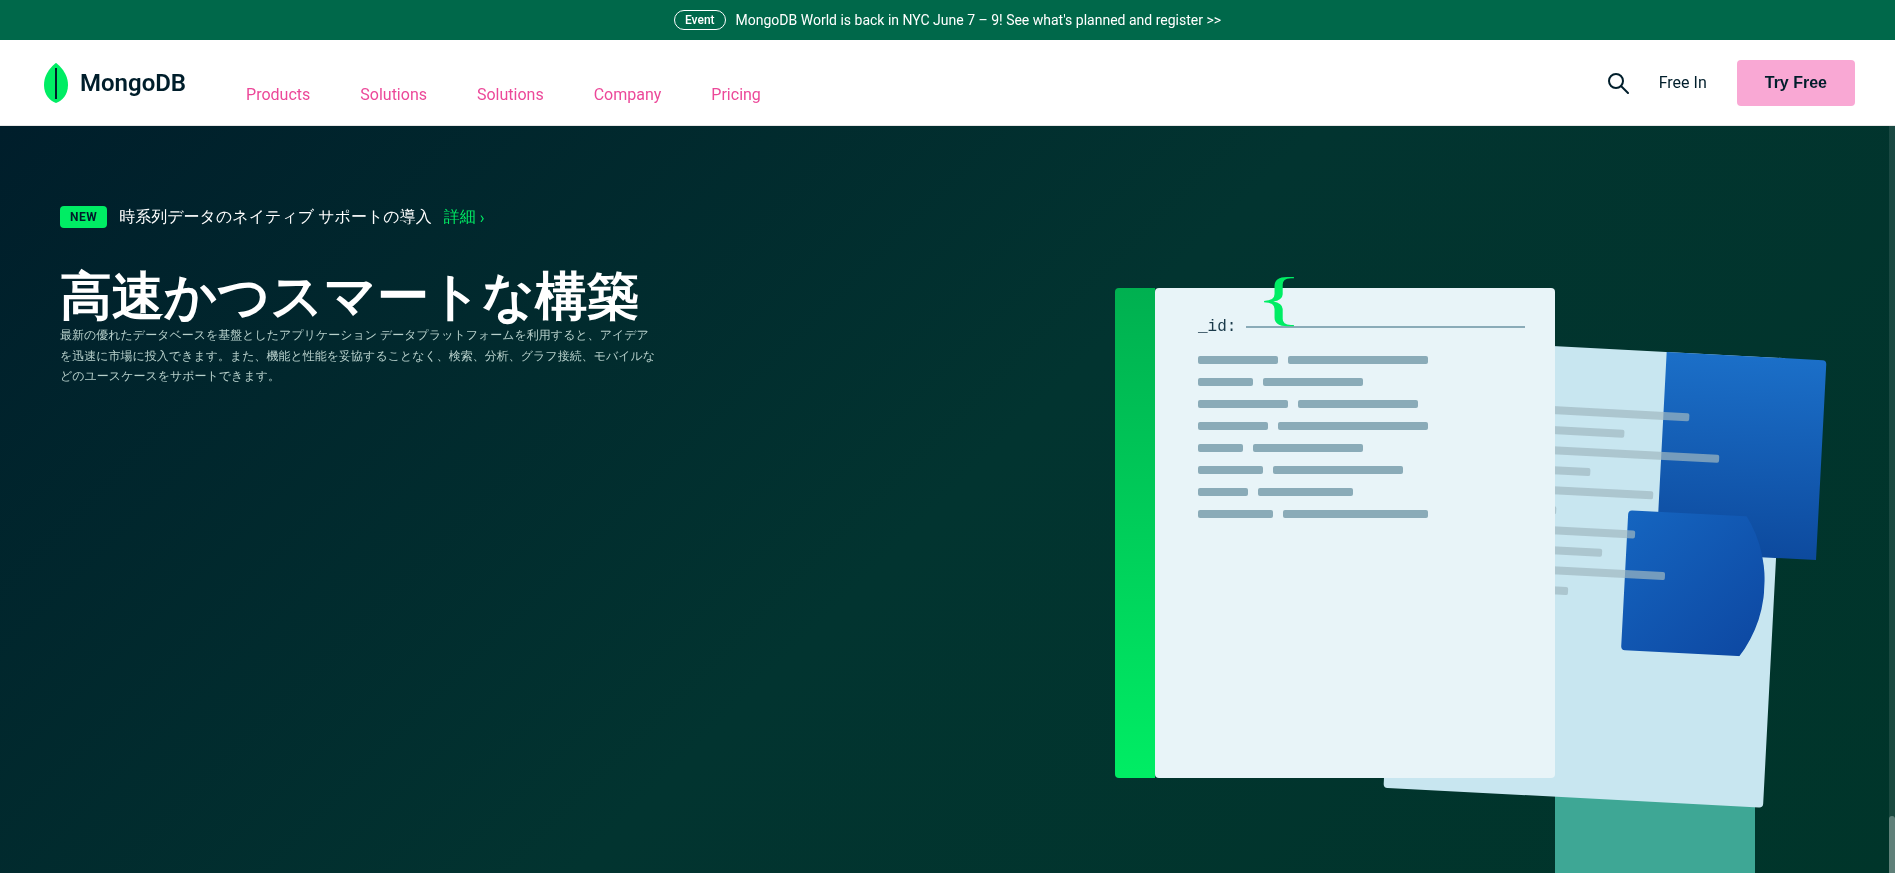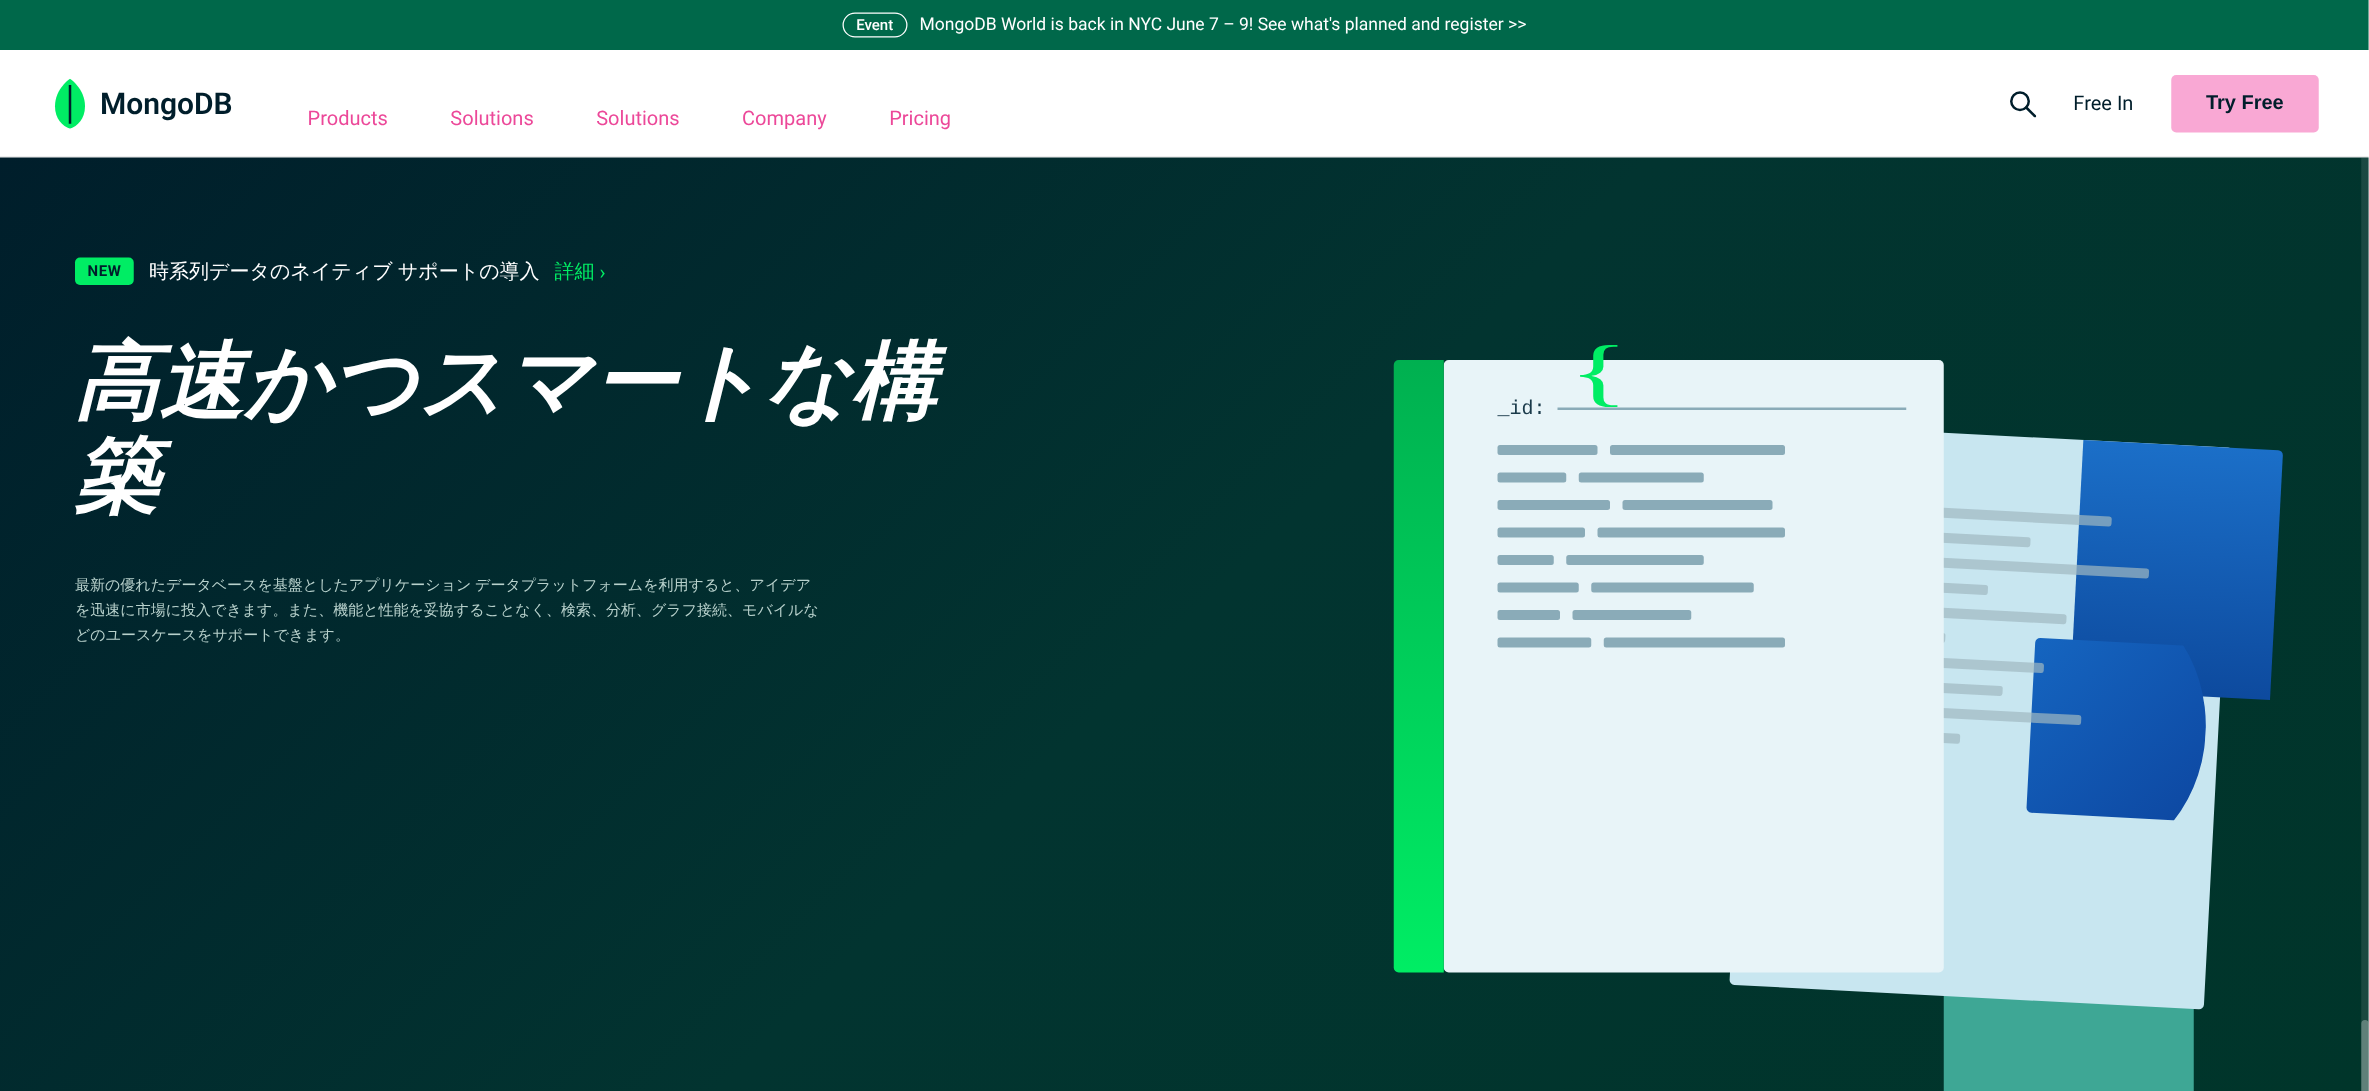--- a/index.html
+++ b/index.html
@@ -166,26 +166,24 @@
       align-items: flex-start;
       position: relative;
     }
 
     .hero-text {
       max-width: 700px;
       z-index: 2;
     }
 
     .hero-title {
-      font-size: 68px;
+      font-size: 52px;
       font-weight: 700;
       color: #ffffff;
       line-height: 1.1;
-      margin-bottom: 40px;
-      font-style: italic;
     }
 
     .hero-description {
       font-size: 12px;
       color: #b8d1cc;
       line-height: 1.7;
       max-width: 600px;
     }
 
     

